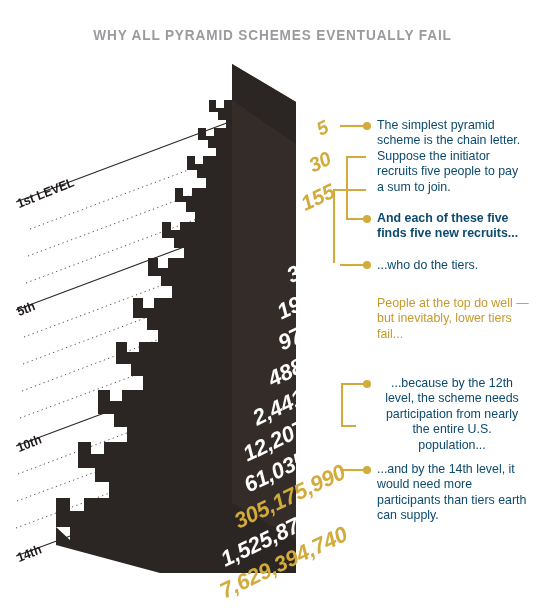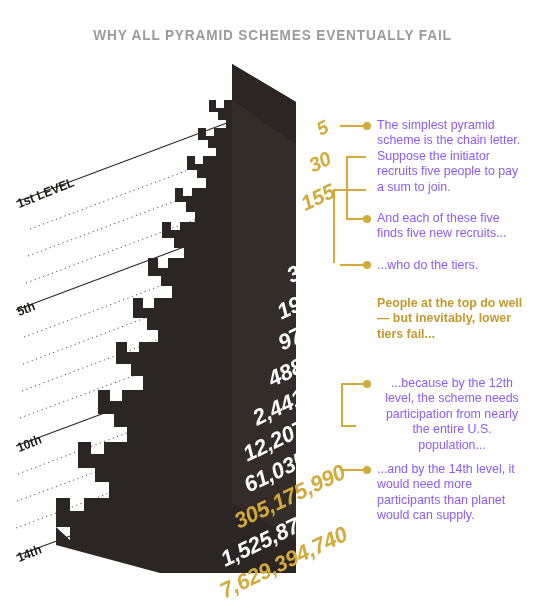--- a/index.html
+++ b/index.html
@@ -60,23 +60,23 @@
   
   .connectors{position:absolute;left:0;top:0;width:545px;height:615px;}
 
   
   .ann{
     position:absolute;
     width:150px;
     font-family:"Liberation Sans",sans-serif;
     font-size:12.4px;
     line-height:15.4px;
-    color:#8b5cf6;
-  }
-  .ann.gold{color:#c49a2e;font-weight:bold;}
+    color:#0c4a6e;
+  }
+  .ann.gold{color:#c49a2e;font-weight:normal;}
 </style>
 </head>
 <body>
 
 <div id="stage">
 
   <div class="title">WHY ALL PYRAMID SCHEMES EVENTUALLY FAIL</div>
 
   <svg class="guides" viewBox="0 0 545 615" width="545" height="615">
 
@@ -188,23 +188,23 @@
       <circle cx="367" cy="126" r="4"></circle>
       <circle cx="367" cy="219" r="4"></circle>
       <circle cx="367" cy="265" r="4"></circle>
       <circle cx="367" cy="384" r="4"></circle>
       <circle cx="367" cy="470" r="4"></circle>
     </g>
   </svg>
 
   <div class="ann" style="left:377px;top:118px;">The simplest pyramid scheme is the chain letter. Suppose the initiator recruits five people to pay a sum to join.</div>
 
-  <div class="ann" style="left:377px;top:211px;">And each of these five finds five new recruits...</div>
+  <div class="ann" style="left:377px;top:211px;font-weight:bold;">And each of these five finds five new recruits...</div>
 
   <div class="ann" style="left:377px;top:258px;">...who do the tiers.</div>
 
   <div class="ann gold" style="left:377px;top:296px;width:152px;">People at the top do well — but inevitably, lower tiers fail...</div>
 
   <div class="ann" style="left:377px;top:376px;text-align:center;">...because by the 12th level, the scheme needs participation from nearly the entire U.S. population...</div>
 
-  <div class="ann" style="left:377px;top:462px;">...and by the 14th level, it would need more participants than planet would can supply.</div>
+  <div class="ann" style="left:377px;top:462px;">...and by the 14th level, it would need more participants than tiers earth can supply.</div>
 
 </div>
 
 </body></html>

